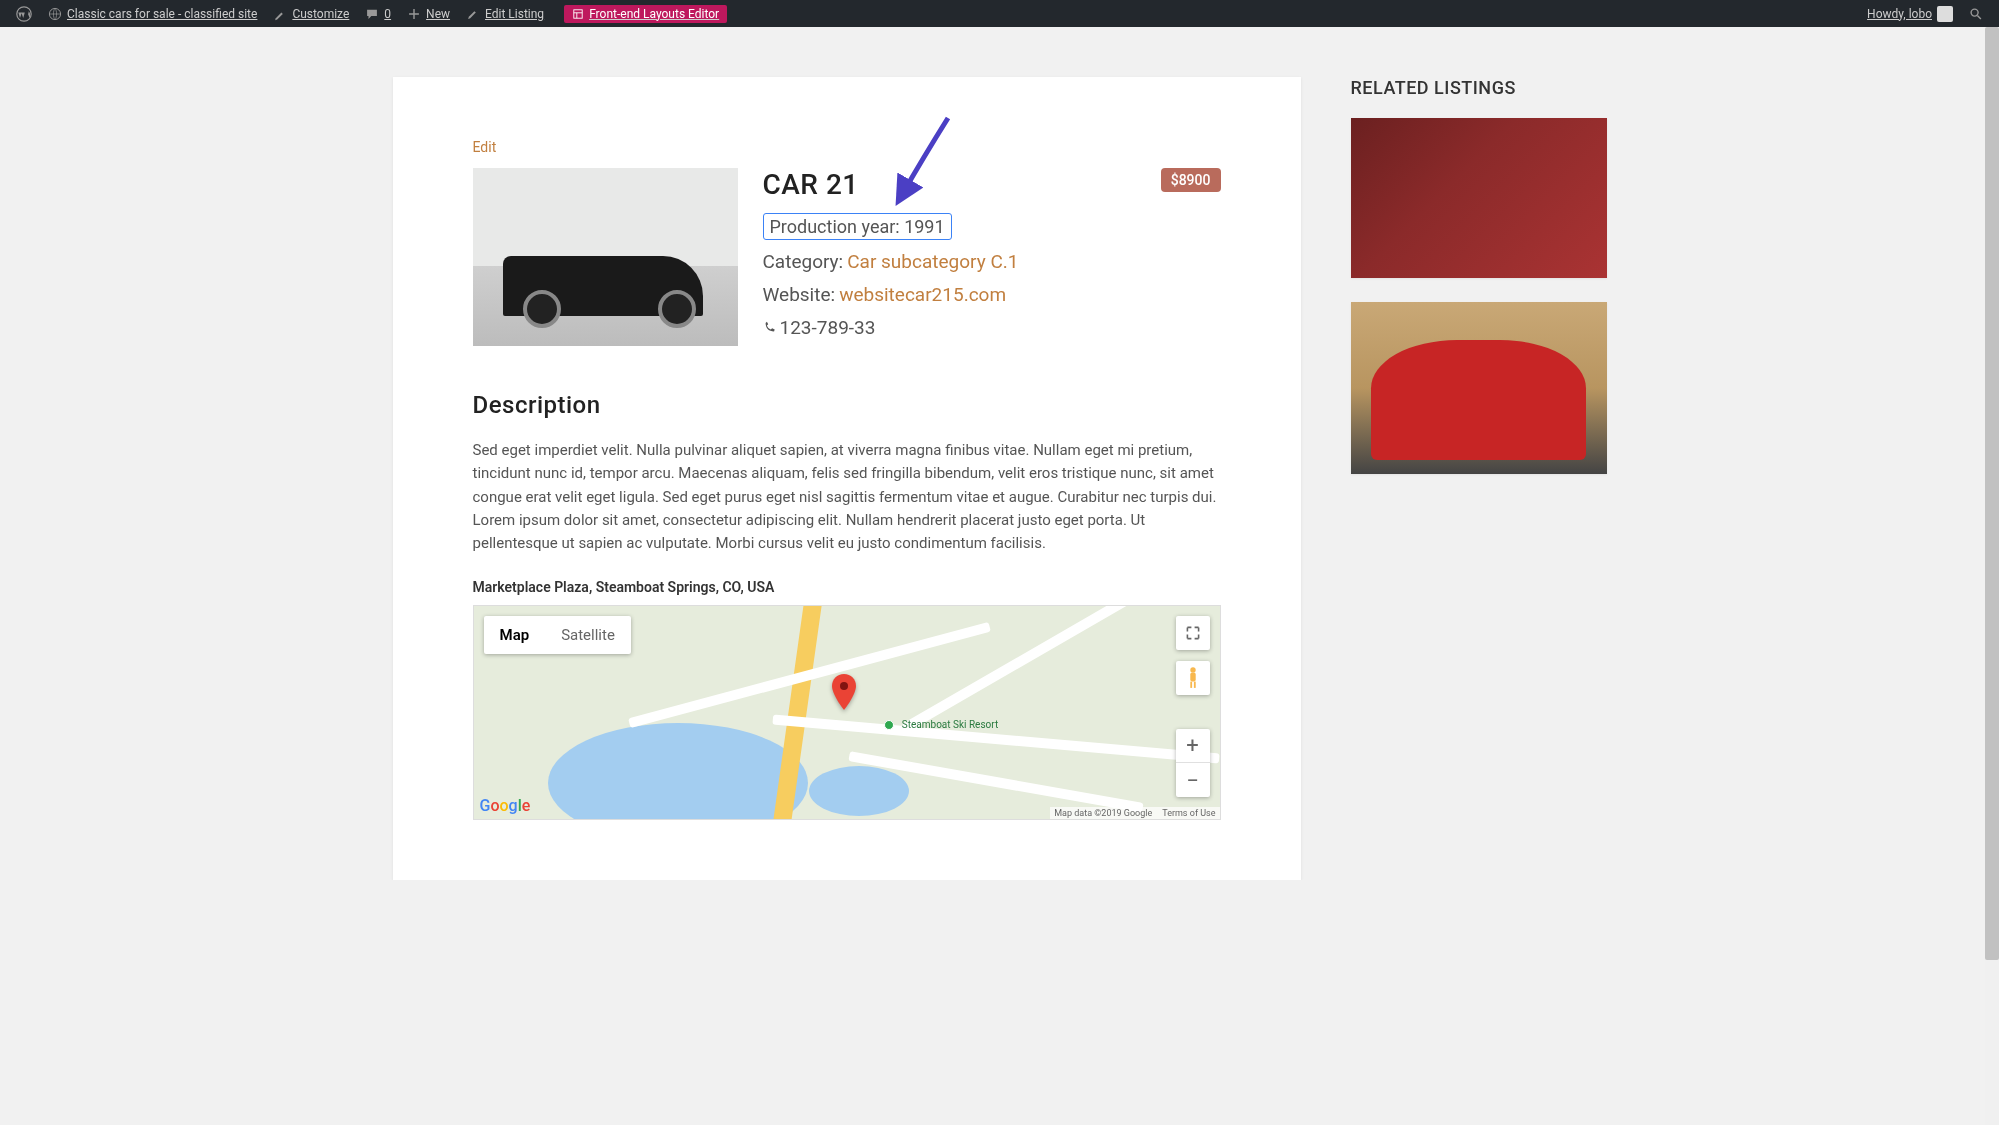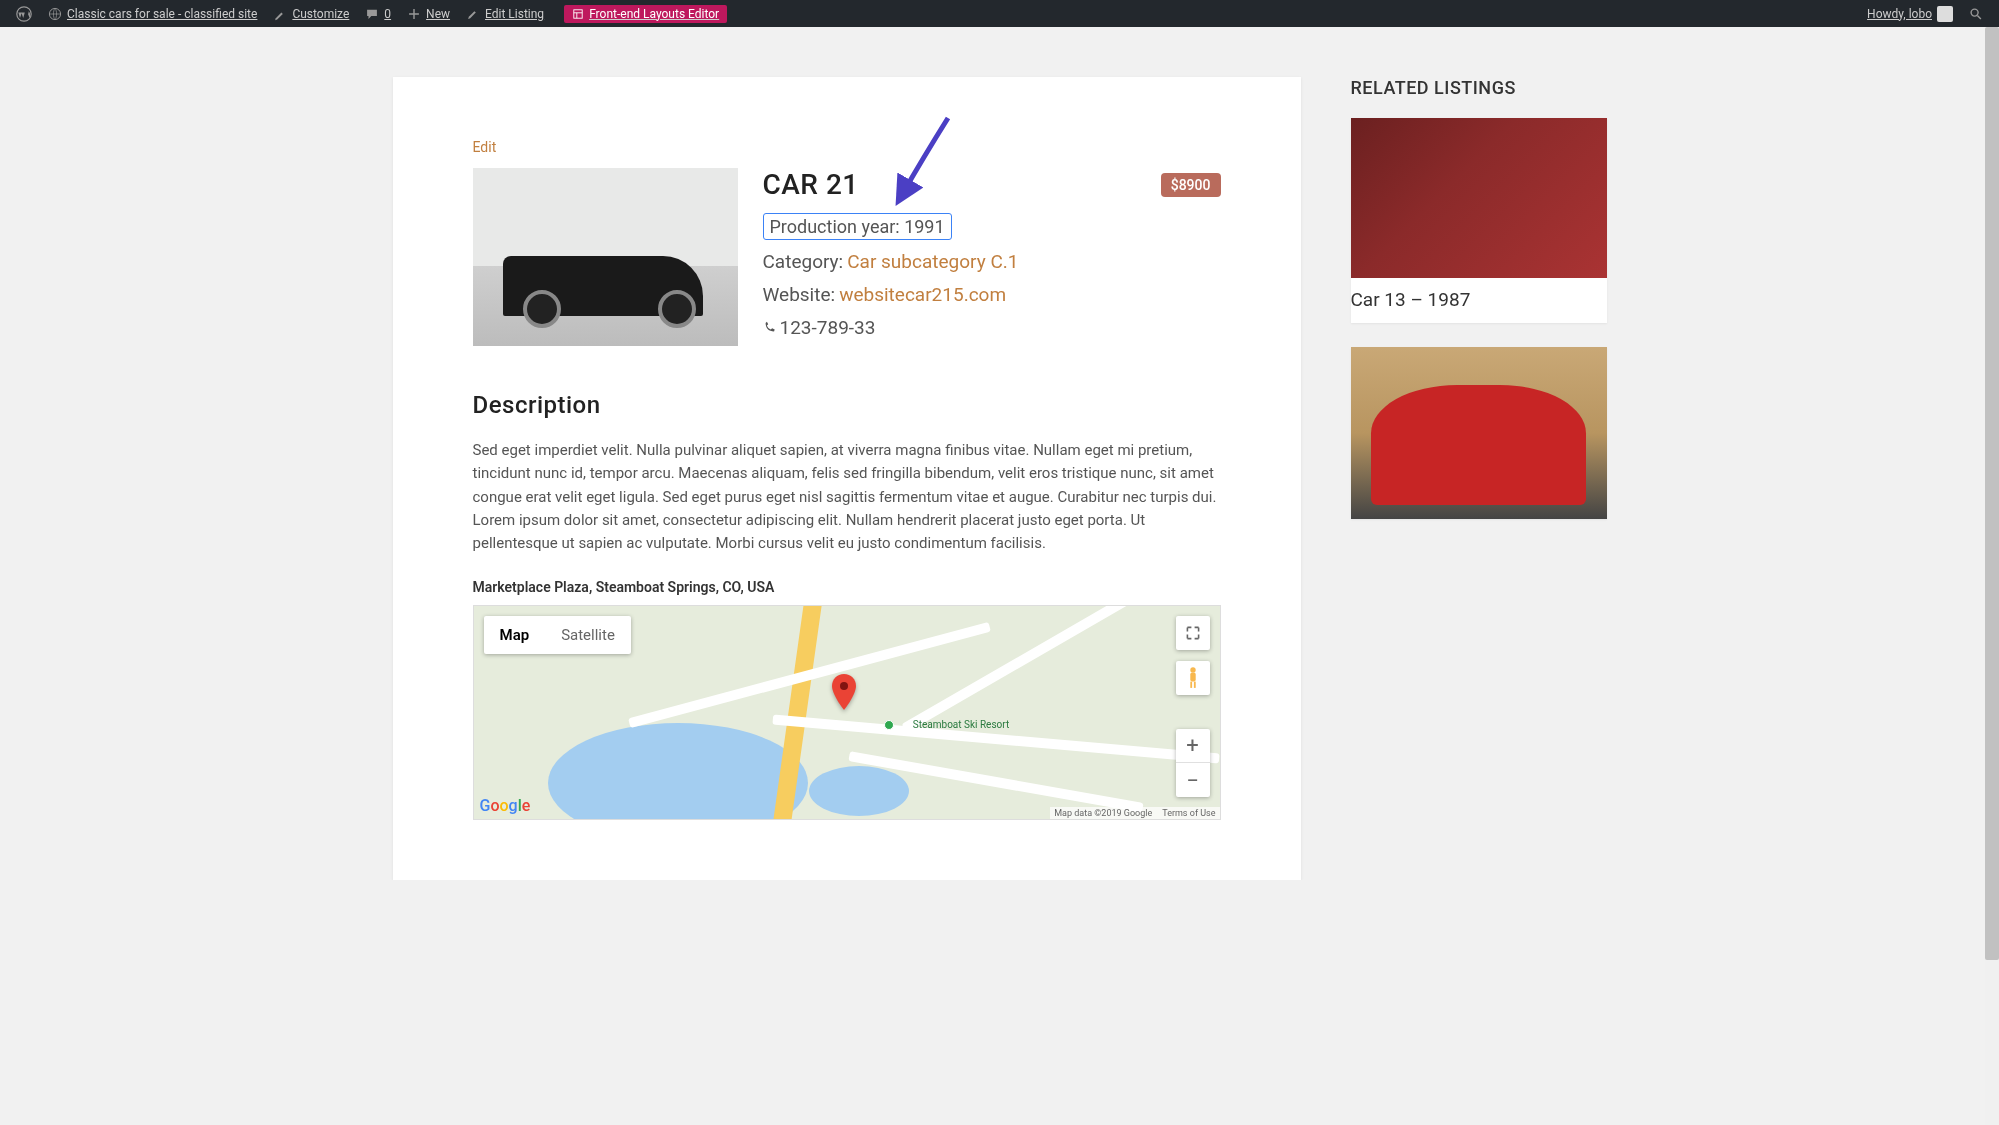--- a/index.html
+++ b/index.html
@@ -21,21 +21,21 @@
 
 
 .edit-link { color: #c17f3f; font-size: 14px; cursor: pointer; }
 .listing-top { display: flex; gap: 25px; margin-top: 12px; }
 .car-img { width: 265px; height: 178px; background: linear-gradient(to bottom, #e8e9e8 0%, #e8e9e8 55%, #cfcfcf 55%, #bcbcbc 100%); position: relative; }
 .car-body { position: absolute; bottom: 30px; left: 30px; width: 200px; height: 60px; background: #1a1a1a; border-radius: 8px 40px 2px 2px; }
 .car-wheel { position: absolute; bottom: 18px; width: 38px; height: 38px; background: #222; border-radius: 50%; border: 4px solid #888; }
 .car-wheel.w1 { left: 50px; } .car-wheel.w2 { left: 185px; }
 
 .details { flex: 1; position: relative; }
-.title-row { display: flex; justify-content: space-between; align-items: center; }
+.title-row { display: flex; justify-content: space-between; align-items: flex-start; }
 .car-title { font-size: 28px; font-weight: 500; color: #222; letter-spacing: 0.5px; }
 .price { background: #b96b5c; color: #fff; padding: 4px 10px; border-radius: 4px; font-size: 14px; font-weight: 500; }
 .meta { font-size: 19px; color: #555; margin-top: 10px; display: flex; align-items: center; gap: 4px; }
 .meta a { color: #c17f3f; text-decoration: none; }
 .highlight { border: 1px solid #3b82f6; border-radius: 3px; padding: 2px 6px; display: inline-block; margin-top: 12px; font-size: 18px; color: #555; }
 
 
 .arrow { position: absolute; top: -60px; left: 130px; }
 
 
@@ -68,21 +68,21 @@
 .zoom div { height: 34px; display: flex; align-items: center; justify-content: center; font-size: 22px; color: #666; cursor: pointer; }
 .zoom div:first-child { border-bottom: 1px solid #e0e0e0; }
 
 .pin { position: absolute; left: 48%; top: 32%; }
 .pin svg { filter: drop-shadow(0 2px 2px rgba(0,0,0,0.3)); }
 
 .map-attr { position: absolute; bottom: 0; right: 0; font-size: 9px; color: #666; background: rgba(255,255,255,0.7); padding: 1px 4px; display: flex; gap: 10px; }
 .map-attr span { cursor: pointer; }
 .glogo { position: absolute; bottom: 4px; left: 6px; font-size: 16px; font-weight: 500; }
 .glogo .g1{color:#4285f4}.glogo .g2{color:#ea4335}.glogo .g3{color:#fbbc05}.glogo .g4{color:#4285f4}.glogo .g5{color:#34a853}.glogo .g6{color:#ea4335}
-.poi { position: absolute; left: 55%; top: 53%; font-size: 10px; color: #2a7a3f; display: flex; align-items: center; gap: 19px; }
+.poi { position: absolute; left: 55%; top: 53%; font-size: 10px; color: #2a7a3f; display: flex; align-items: center; gap: 8px; }
 .poi-dot { width: 10px; height: 10px; background: #2fa84f; border-radius: 50%; border: 1px solid #fff; }
 
 
 .side-h { font-size: 18px; font-weight: 500; letter-spacing: 0.5px; color: #333; margin-bottom: 20px; }
 .rel { background: #fff; margin-bottom: 24px; box-shadow: 0 1px 2px rgba(0,0,0,0.06); cursor: pointer; }
 .rel-img { height: 160px; background-size: cover; }
 .rel-title { font-size: 19px; font-weight: 400; color: #333; padding: 10px 0 12px 0; }
 .rimg1 { background: linear-gradient(135deg, #6b2020 0%, #8b2a2a 40%, #a33 100%); position: relative; }
 .rimg2 { background: linear-gradient(to bottom, #2a3a28 0%, #3a4a38 40%, #888 100%); position: relative; height: 170px; }
 .rimg3 { background: linear-gradient(to bottom, #c9a876 0%, #b89560 50%, #444 100%); position: relative; height: 172px; }
@@ -270,21 +270,20 @@
         <span>Terms of Use</span>
       </div>
     </div>
   </div>
 
   <aside class="side">
     <h3 class="side-h">RELATED LISTINGS</h3>
 
     <div class="rel">
       <div class="rel-img rimg1"></div>
-      <div class="rel-title">Car 13 – 1987</div>
     </div>
 
 
     <div class="rel">
       <div class="rel-img rimg3">
           <div class="redcar3"></div>
         </div>
     </div>
   </aside>
 </div>

